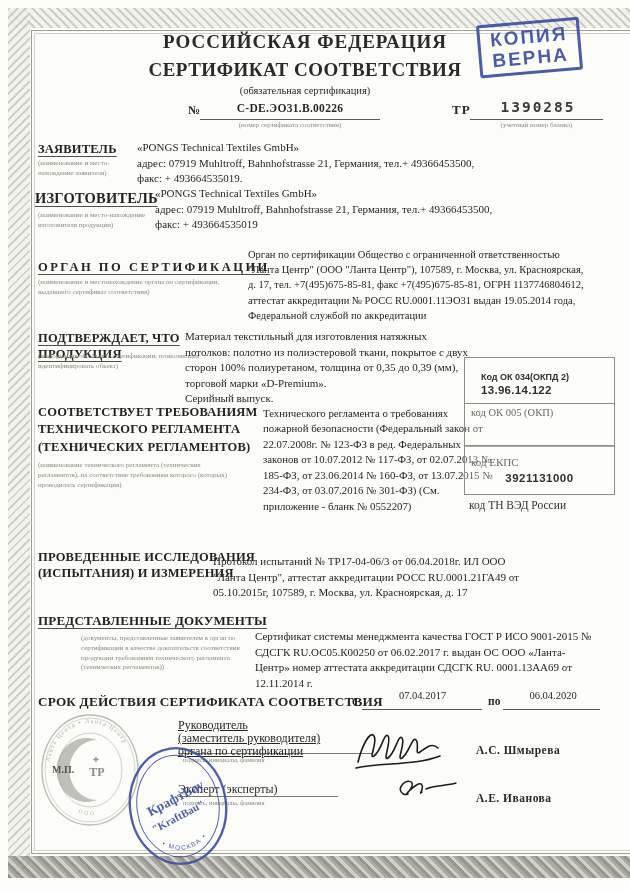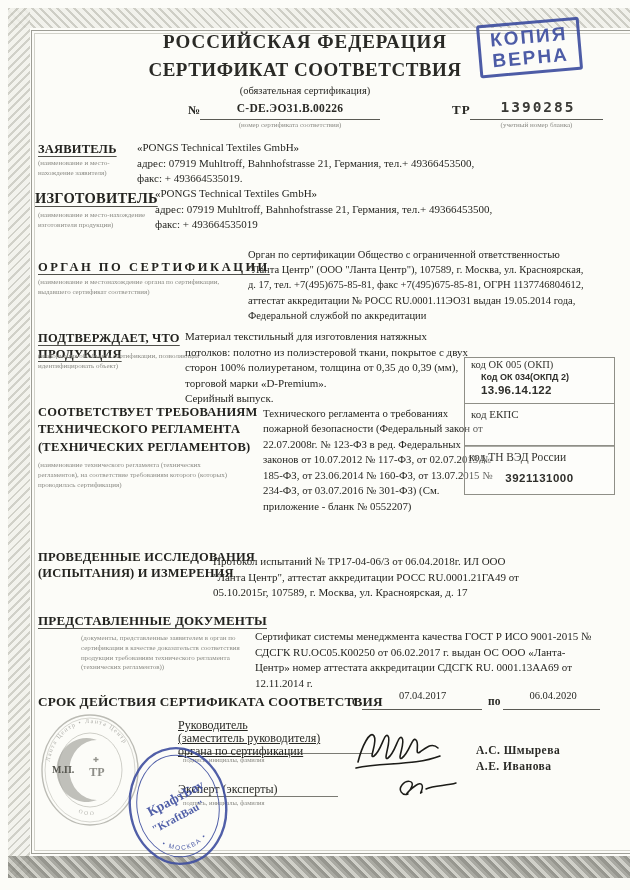--- a/index.html
+++ b/index.html
@@ -37,21 +37,21 @@
   .copystamp{
     position:absolute;left:478px;top:21px;transform:rotate(-5deg);
     border:3px solid #3f4fa0;border-radius:3px;color:#3f4fa0;
     font-family:"Liberation Sans",sans-serif;font-weight:bold;font-size:19px;
     letter-spacing:2px;line-height:1.08;padding:3px 10px;text-align:center;opacity:.92;
   }
 
   .blankval{font-family:"DejaVu Sans Mono",monospace;font-weight:bold;font-size:14.5px;letter-spacing:2px;color:#3a3a36;}
 
   .codebox{position:absolute;border:1px solid #8f8f87;background:rgba(255,255,255,.25);}
-  .cb-serif{position:absolute;font-size:10.5px;color:#33332e;white-space:pre;}
+  .cb-serif{position:absolute;font-size:10.5px;color:#33332e;white-space:pre;margin-top:48px;}
   .cb-sans{position:absolute;font-family:"Liberation Sans",sans-serif;font-weight:bold;color:#2e2e2a;white-space:pre;}
 
   .sigsvg{position:absolute;}
   .stamp{position:absolute;}
   .mp{position:absolute;left:52px;top:764px;font-size:10px;font-weight:bold;color:#56564f;z-index:3;}
   .ovalwrap{transform:rotate(-8deg);z-index:4;opacity:.9;}
 </style>
 </head>
 <body>
 
@@ -161,21 +161,21 @@
   <div class="txt" style="left:178px;top:719px;font-size:12px;line-height:1.08;z-index:2;text-decoration:underline;">Руководитель
 (заместитель руководителя)
 органа по сертификации</div>
   <div class="rule" style="left:178px;top:753px;width:195px;border-top-color:#7a7a73;"></div>
   <div class="cap" style="left:183px;top:755px;font-size:6.5px;">подпись, инициалы, фамилия</div>
   <div class="abs" style="left:476px;top:744px;font-size:11.5px;font-weight:bold;letter-spacing:.5px;">А.С. Шмырева</div>
 
   <div class="abs" style="left:178px;top:782px;font-size:12px;z-index:2;">Эксперт (эксперты)</div>
   <div class="rule" style="left:178px;top:796px;width:160px;border-top-color:#7a7a73;"></div>
   <div class="cap" style="left:183px;top:798px;font-size:6.5px;">подпись, инициалы, фамилия</div>
-  <div class="abs" style="left:476px;top:760px;font-size:11.5px;font-weight:bold;letter-spacing:.5px;">А.Е. Иванова</div>
+  <div class="abs" style="left:476px;top:792px;font-size:11.5px;font-weight:bold;letter-spacing:.5px;">А.Е. Иванова</div>
 
   <svg class="sigsvg" style="left:352px;top:722px;z-index:5;" width="95" height="58" viewBox="0 0 95 58">
     <g fill="none" stroke="#1c1c18" stroke-width="1.6" stroke-linecap="round">
       <path d="M6 40 C10 24 18 8 22 14 C26 20 16 38 22 34 C30 28 32 10 36 14 C40 18 30 40 36 36 C44 30 46 12 50 16 C54 20 44 40 50 36 C58 30 60 14 64 18 C68 22 62 34 68 30 C74 26 80 20 86 26"></path>
       <path d="M4 46 C30 40 62 44 88 34"></path>
     </g>
   </svg>
   <svg class="sigsvg" style="left:396px;top:776px;z-index:5;" width="64" height="30" viewBox="0 0 64 30">
     <g fill="none" stroke="#1c1c18" stroke-width="1.5" stroke-linecap="round">
       <path d="M12 18 C6 20 2 14 6 9 C10 4 18 4 16 10 C14 16 8 20 12 16 C16 12 24 5 26 9 C28 13 22 20 26 16"></path>

